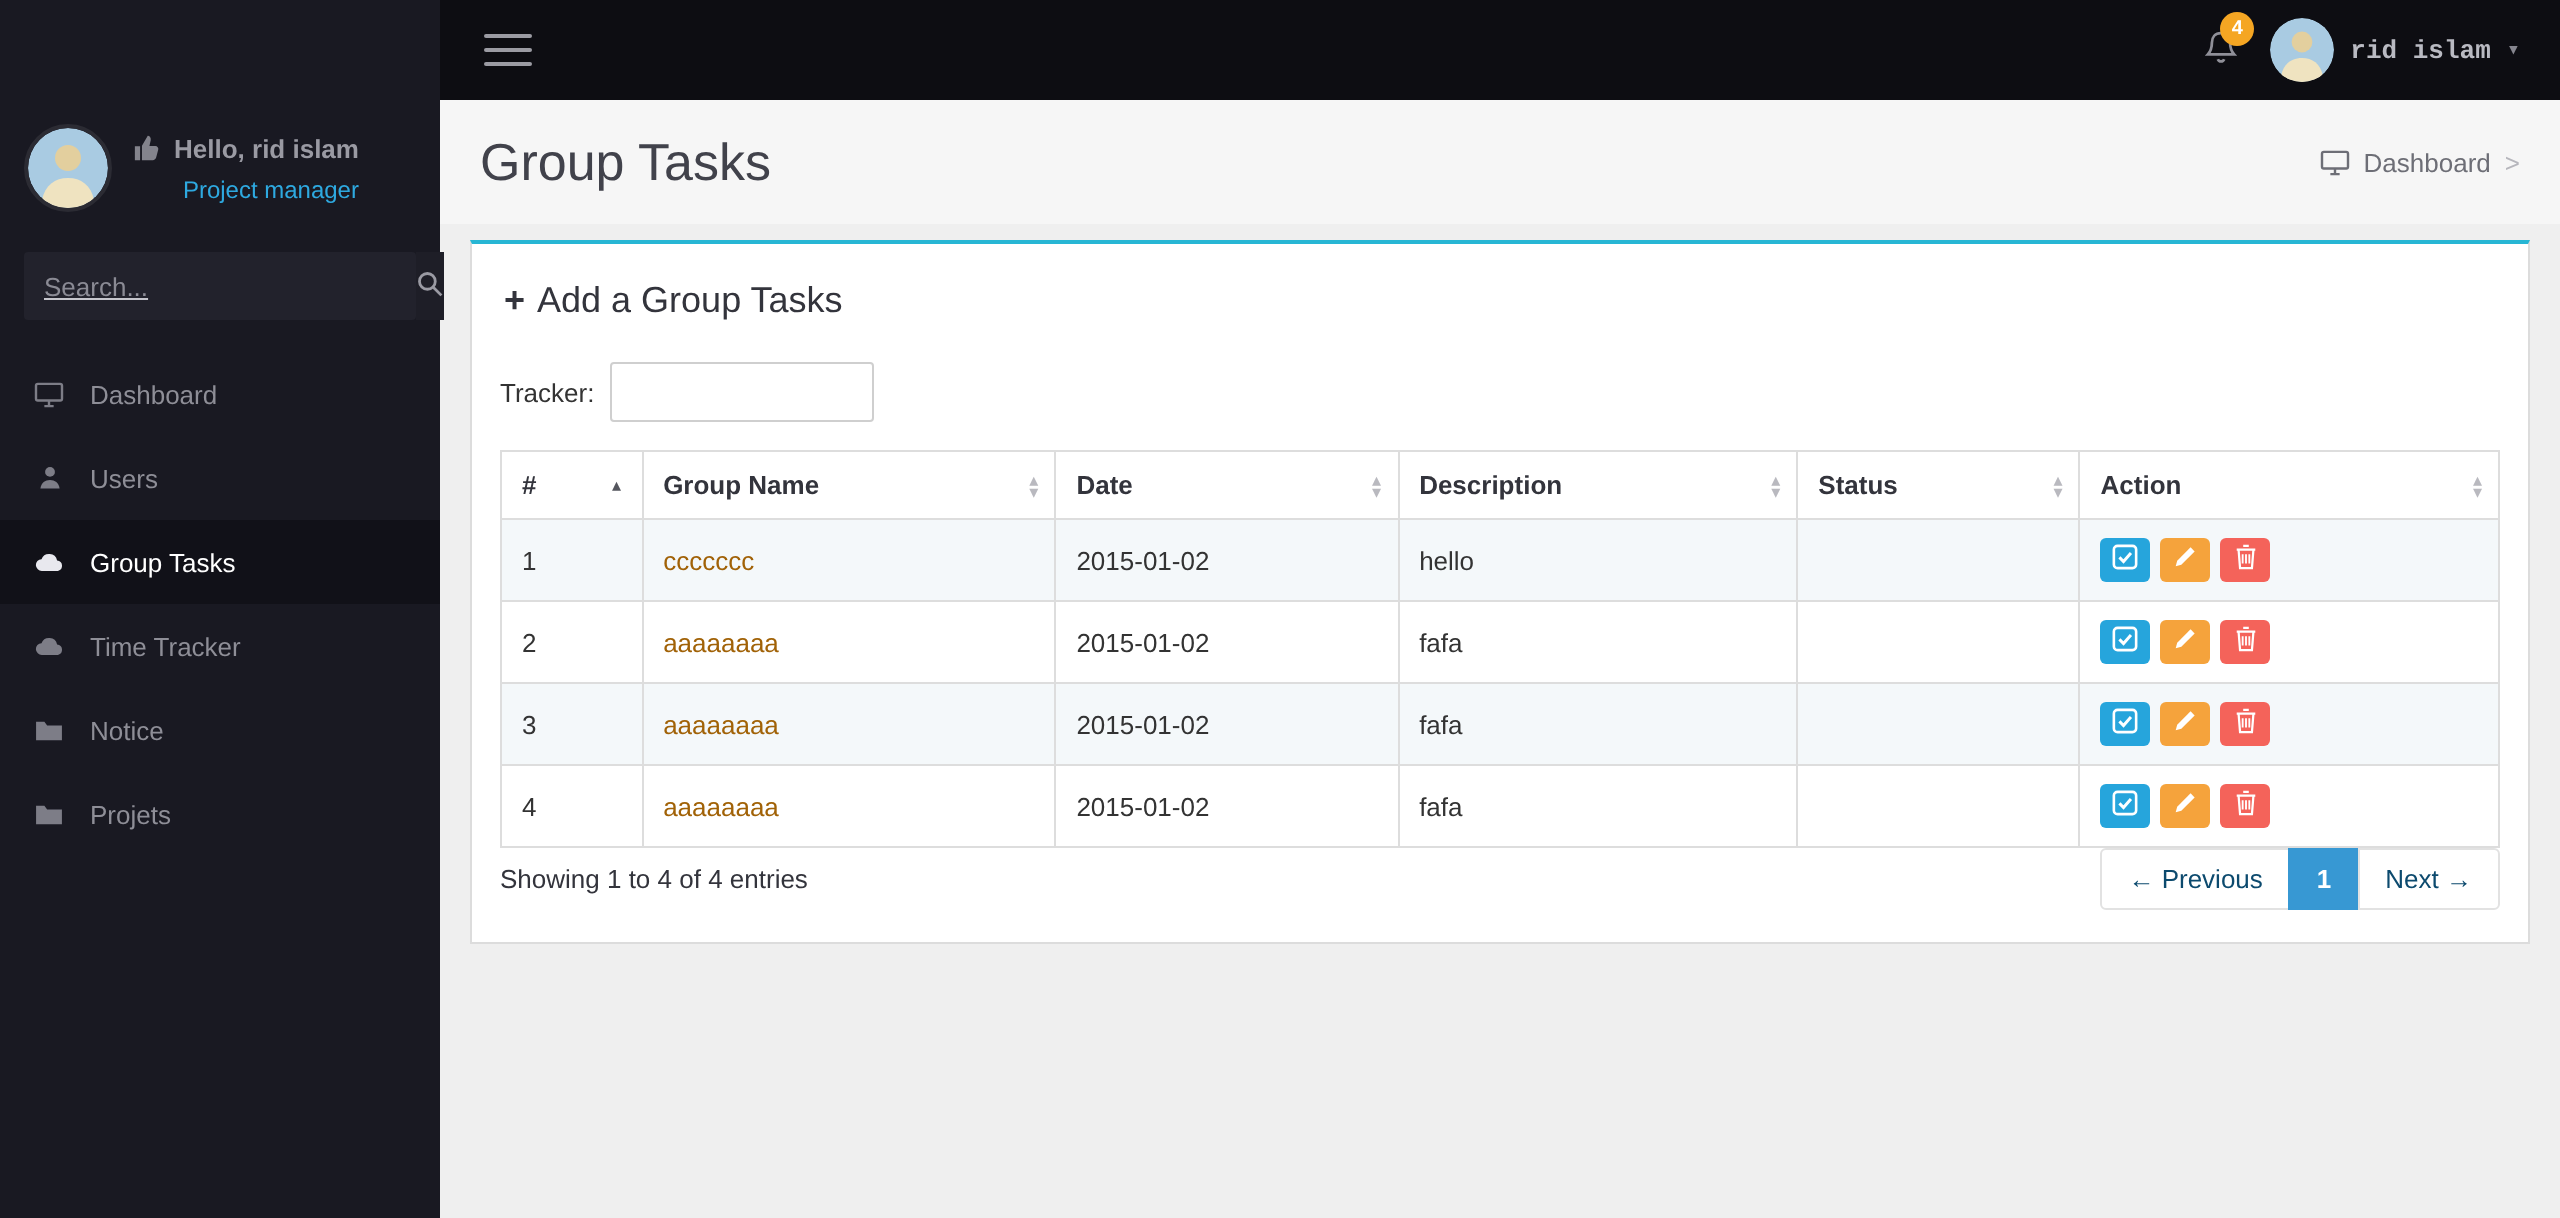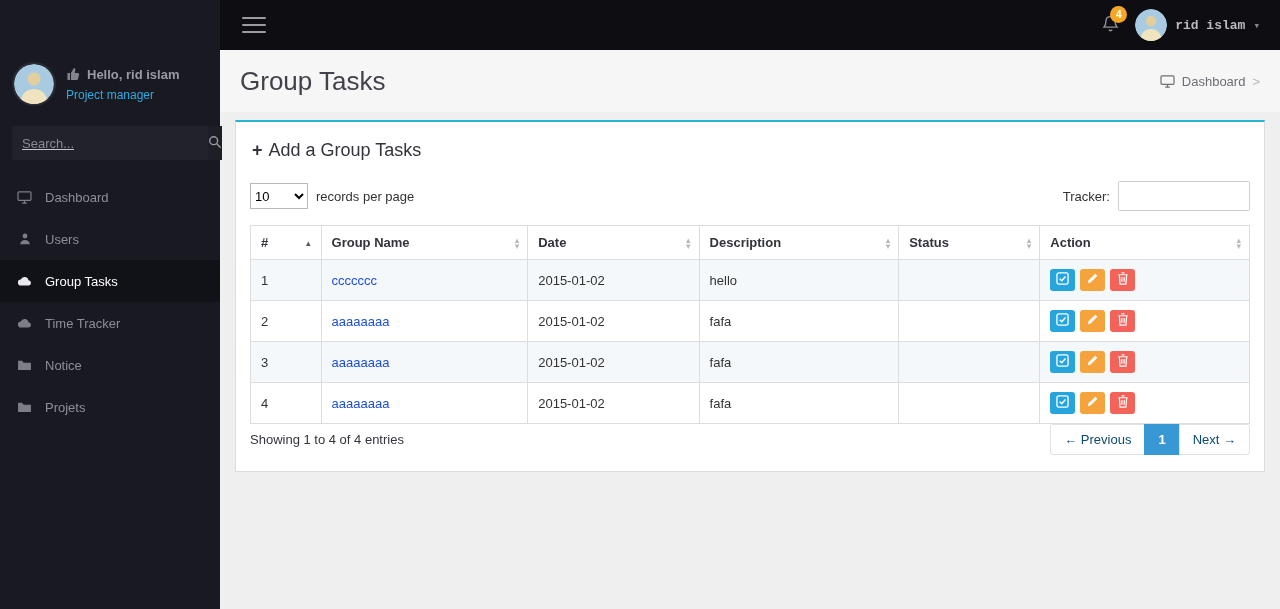--- a/index.html
+++ b/index.html
@@ -3,21 +3,21 @@
 <meta charset="utf-8">
 <style>
   * { margin:0; padding:0; box-sizing:border-box; }
   html,body { width:1280px; height:609px; overflow:hidden; }
   body { font-family:"Liberation Sans","DejaVu Sans",sans-serif; font-size:13px; color:#333; background:#efefef; }
 
   .app { display:flex; width:100%; height:100%; }
 
   
   .sidebar { width:220px; min-width:220px; background:#191922; height:100%; padding-top:50px; }
-  .profile { display:flex; align-items:center; padding:12px 12px 16px 12px; }
+  .profile { display:flex; align-items:center; padding:12px 12px 16px 12px;text-align:right; }
   .avatar { width:44px; height:44px; border-radius:50%; overflow:hidden; flex:none; border:2px solid rgba(255,255,255,0.08); }
   .avatar svg { display:block; width:100%; height:100%; }
   .profile-text { margin-left:10px; }
   .greeting { color:#9a9aa3; font-size:13px; font-weight:bold; display:flex; align-items:center; gap:6px; }
   .greeting .hand { color:#83838c; display:inline-flex; }
   .role { color:#2ea9e0; font-size:12px; margin-top:6px; }
 
   .side-search { display:flex; margin:4px 12px 16px 12px; height:34px; background:#22222c; border-radius:2px; }
   .side-search input { flex:1; background:transparent; border:none; outline:none; color:#c5c5cc; font-size:13px; padding:0 10px; font-family:inherit;text-decoration:underline; }
   .side-search input::placeholder { color:#8a8a94; }
@@ -63,21 +63,21 @@
 
   table.data { width:100%; border-collapse:collapse; }
   table.data th, table.data td { border:1px solid #ddd; padding:9px 10px; font-size:13px; text-align:left; vertical-align:middle; }
   table.data th { font-weight:bold; color:#33343c; position:relative; padding-right:24px; height:34px; cursor:pointer; background:#fff; }
   .sort { position:absolute; right:8px; top:50%; transform:translateY(-50%); display:flex; flex-direction:column; line-height:6px; font-size:9px; color:#b9b9bf; }
   .sort-active { position:absolute; right:10px; top:50%; transform:translateY(-50%); font-size:9px; color:#55565e; }
   tbody tr:nth-child(odd) { background:#f4f8fa; }
   tbody td.cell-num { width:70px; }
   th.col-num { width:70px; } th.col-name { width:205px; } th.col-date { width:170px; }
   th.col-desc { width:198px;margin-left:12px; } th.col-status { width:140px; } th.col-action { width:208px; }
-  a.row-link { color:#1d4ed8; text-decoration:none; cursor:pointer; }
+  a.row-link { color:#a16207; text-decoration:none; cursor:pointer; }
 
   .actions { display:flex; gap:5px; }
   .abtn { width:25px; height:22px; border:none; border-radius:3px; display:inline-flex; align-items:center; justify-content:center; cursor:pointer; }
   .abtn-check { background:#26a5dc; }
   .abtn-edit  { background:#f5a33c; }
   .abtn-del   { background:#f4635a; }
 
   .panel-footer { display:flex; align-items:center; justify-content:space-between; }
   .summary { color:#33343c; font-size:13px; }
   .pagination { display:flex; }
@@ -228,26 +228,20 @@
 
     <div class="content">
       <div class="panel">
 
         <div class="panel-title">
           <span class="plus">+</span>
           <span>Add a Group Tasks</span>
         </div>
 
         <div class="table-controls">
-          <div class="length-wrap">
-            <select>
-              <option>10</option>
-            </select>
-            <span>records per page</span>
-          </div>
           <div class="search-wrap">
             <span>Tracker:</span>
             <input type="text" style="">
           </div>
         </div>
 
         <table class="data">
           <thead>
             <tr>
               <th class="col-num">

